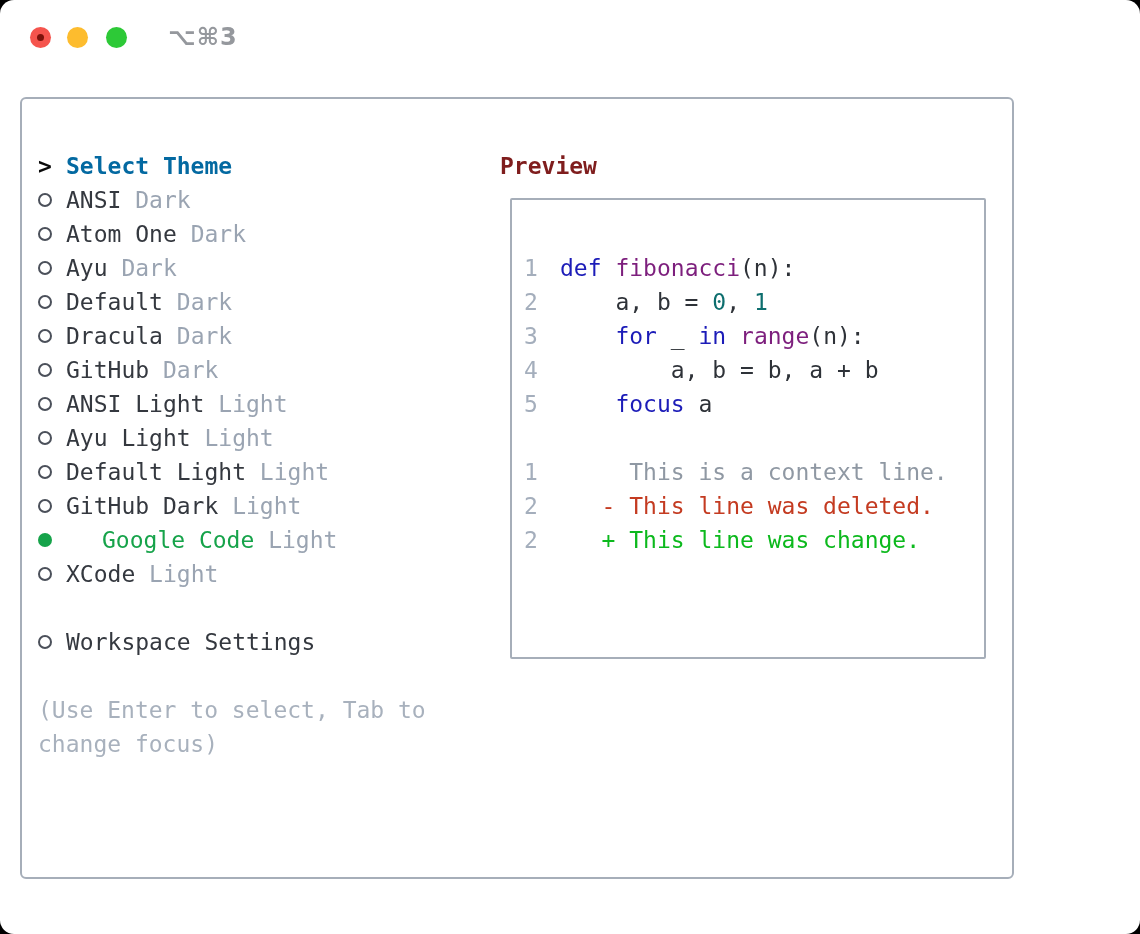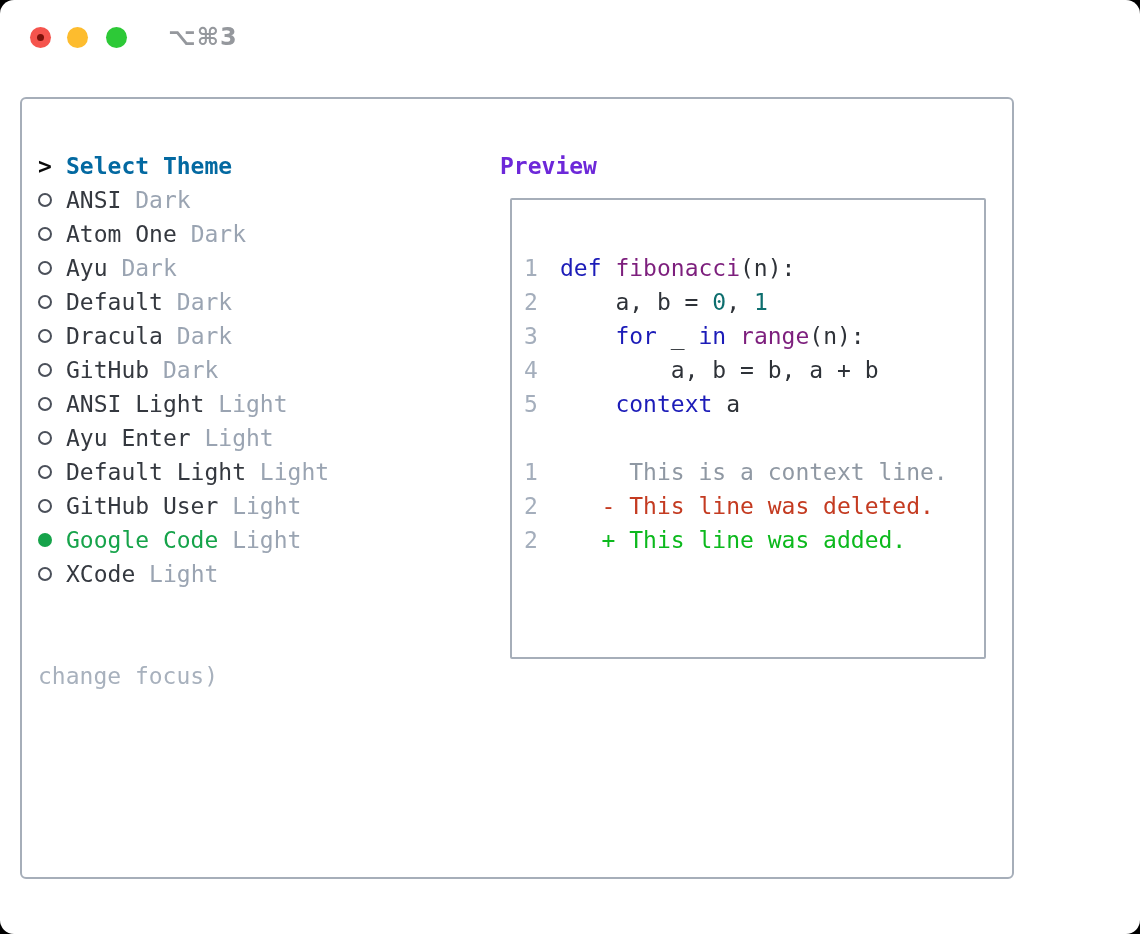--- a/index.html
+++ b/index.html
@@ -26,27 +26,27 @@
     border:2px solid var(--border_gray);border-radius:6px;background:#fff;
   }
   .left-col{position:absolute;left:16px;top:50px;}
   .row{display:flex;align-items:center;height:34px;font-size:23px;color:var(--name_text);white-space:pre;}
   .marker-cell{width:28px;display:flex;align-items:center;flex:none;}
   .cursor{font-weight:bold;color:#0a0a0a;}
   .radio{width:10px;height:10px;border:2px solid #4b505a;border-radius:50%;}
   .radio.on{width:14px;height:14px;border:none;background:var(--selected_green);}
   .hdr{font-weight:bold;color:#0369a1;}
   .theme-name{color:var(--name_text);}
-  .theme-name.sel{color:var(--selected_green);}
+  .theme-name.sel{color:var(--selected_green);margin-left:36px;}
   .variant{color:var(--variant_gray);}
   .apply-label.sel{color:var(--selected_green);}
   .spacer{height:34px;}
   .help-row{height:34px;display:flex;align-items:center;font-size:23px;color:var(--help_gray);white-space:pre;}
   
-  .preview-title{position:absolute;left:478px;top:50px;height:34px;display:flex;align-items:center;font-size:23px;font-weight:bold;color:#6d28d9;}
+  .preview-title{position:absolute;left:478px;top:50px;height:34px;display:flex;align-items:center;font-size:23px;font-weight:bold;color:#7f1d1d;}
   .preview-box{
     position:absolute;left:488px;top:99px;width:472px;height:406px;
     border:2px solid var(--border_gray);border-radius:2px;background:#fff;
     padding-top:51px;box-sizing:content-box;
   }
   .pline{display:flex;align-items:center;height:34px;padding-left:12px;font-size:23px;white-space:pre;}
   .lnum{width:16px;flex:none;color:var(--line_number);margin-right:20px;}
   .tok-kw{color:var(--keyword);text-align:center;}
   .tok-fn{color:var(--function_name);}
   .tok-lit{color:var(--literal);}
@@ -78,50 +78,52 @@
       </div>
 
       <div id="theme-list">
           <div class="row"><span class="marker-cell"><span class="radio"></span></span><span class="theme-name">ANSI</span><span class="variant"> Dark</span></div>
           <div class="row"><span class="marker-cell"><span class="radio"></span></span><span class="theme-name">Atom One</span><span class="variant"> Dark</span></div>
           <div class="row"><span class="marker-cell"><span class="radio"></span></span><span class="theme-name">Ayu</span><span class="variant"> Dark</span></div>
           <div class="row"><span class="marker-cell"><span class="radio"></span></span><span class="theme-name">Default</span><span class="variant"> Dark</span></div>
           <div class="row"><span class="marker-cell"><span class="radio"></span></span><span class="theme-name">Dracula</span><span class="variant"> Dark</span></div>
           <div class="row"><span class="marker-cell"><span class="radio"></span></span><span class="theme-name">GitHub</span><span class="variant"> Dark</span></div>
           <div class="row"><span class="marker-cell"><span class="radio"></span></span><span class="theme-name">ANSI Light</span><span class="variant"> Light</span></div>
-          <div class="row"><span class="marker-cell"><span class="radio"></span></span><span class="theme-name">Ayu Enter</span><span class="variant"> Light</span></div>
+          <div class="row"><span class="marker-cell"><span class="radio"></span></span><span class="theme-name">Ayu Light</span><span class="variant"> Light</span></div>
           <div class="row"><span class="marker-cell"><span class="radio"></span></span><span class="theme-name">Default Light</span><span class="variant"> Light</span></div>
-          <div class="row"><span class="marker-cell"><span class="radio"></span></span><span class="theme-name">GitHub User</span><span class="variant"> Light</span></div>
+          <div class="row"><span class="marker-cell"><span class="radio"></span></span><span class="theme-name">GitHub Dark</span><span class="variant"> Light</span></div>
           <div class="row"><span class="marker-cell"><span class="radio on"></span></span><span class="theme-name sel">Google Code</span><span class="variant"> Light</span></div>
           <div class="row"><span class="marker-cell"><span class="radio"></span></span><span class="theme-name">XCode</span><span class="variant"> Light</span></div>
         </div>
 
       <div class="spacer"></div>
 
 
       <div id="apply-list">
+          <div class="row"><span class="marker-cell"><span class="radio"></span></span><span class="apply-label">Workspace Settings</span></div>
         </div>
 
       <div class="spacer"></div>
 
+      <div class="help-row">(Use Enter to select, Tab to</div>
       <div class="help-row">change focus)</div>
     </div>
 
     <div class="preview-title">Preview</div>
 
     <div class="preview-box">
       <div id="code-lines">
           <div class="pline"><span class="lnum">1</span><span class="tok-kw">def </span><span class="tok-fn">fibonacci</span><span class="tok-pl">(n):</span></div>
           <div class="pline"><span class="lnum">2</span><span class="tok-pl">    a, b = </span><span class="tok-lit">0</span><span class="tok-pl">, </span><span class="tok-lit">1</span></div>
           <div class="pline"><span class="lnum">3</span><span class="tok-pl">    </span><span class="tok-kw">for</span><span class="tok-pl"> _ </span><span class="tok-kw">in</span><span class="tok-pl"> </span><span class="tok-fn">range</span><span class="tok-pl">(n):</span></div>
           <div class="pline"><span class="lnum">4</span><span class="tok-pl">        a, b = b, a + b</span></div>
-          <div class="pline"><span class="lnum">5</span><span class="tok-pl">    </span><span class="tok-kw">context</span><span class="tok-pl"> a</span></div>
+          <div class="pline"><span class="lnum">5</span><span class="tok-pl">    </span><span class="tok-kw">focus</span><span class="tok-pl"> a</span></div>
         </div>
       <div class="pline"></div>
       <div id="diff-lines">
           <div class="pline"><span class="lnum">1</span><span class="tok-ctx">     This is a context line.</span></div>
           <div class="pline"><span class="lnum">2</span><span class="tok-del">   - This line was deleted.</span></div>
-          <div class="pline"><span class="lnum">2</span><span class="tok-add">   + This line was added.</span></div>
+          <div class="pline"><span class="lnum">2</span><span class="tok-add">   + This line was change.</span></div>
         </div>
     </div>
 
   </div>
 </div>
 
 </body></html>

